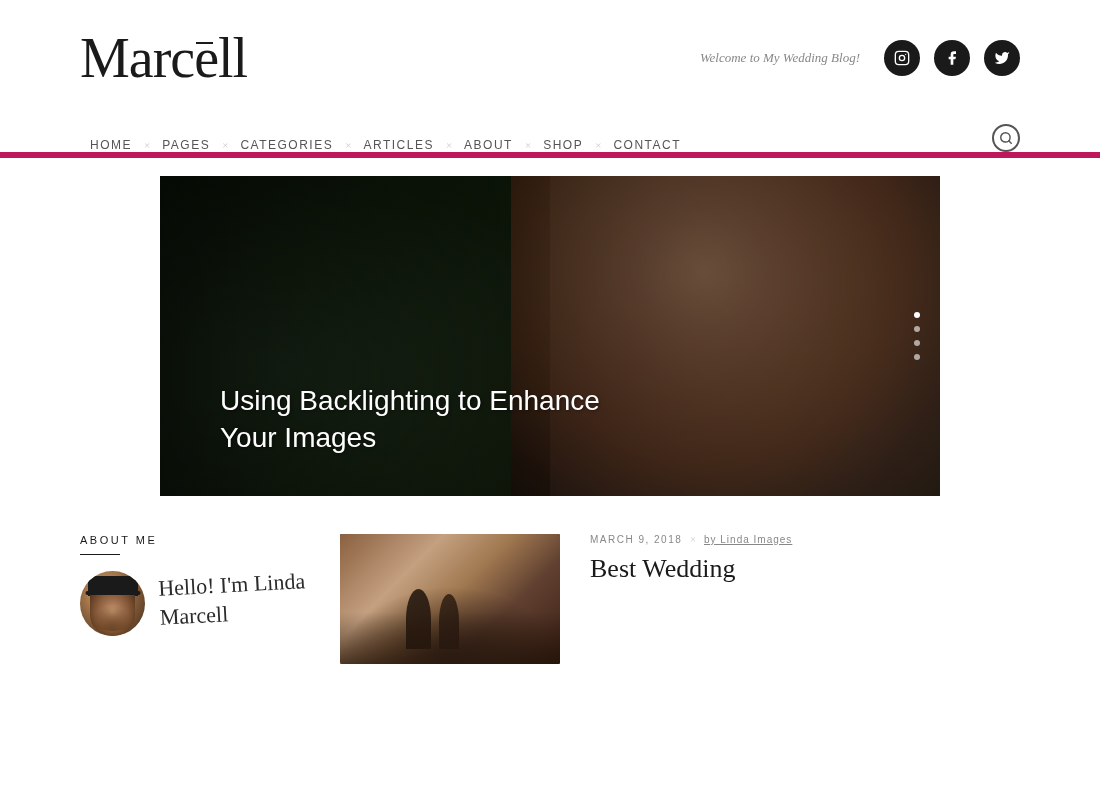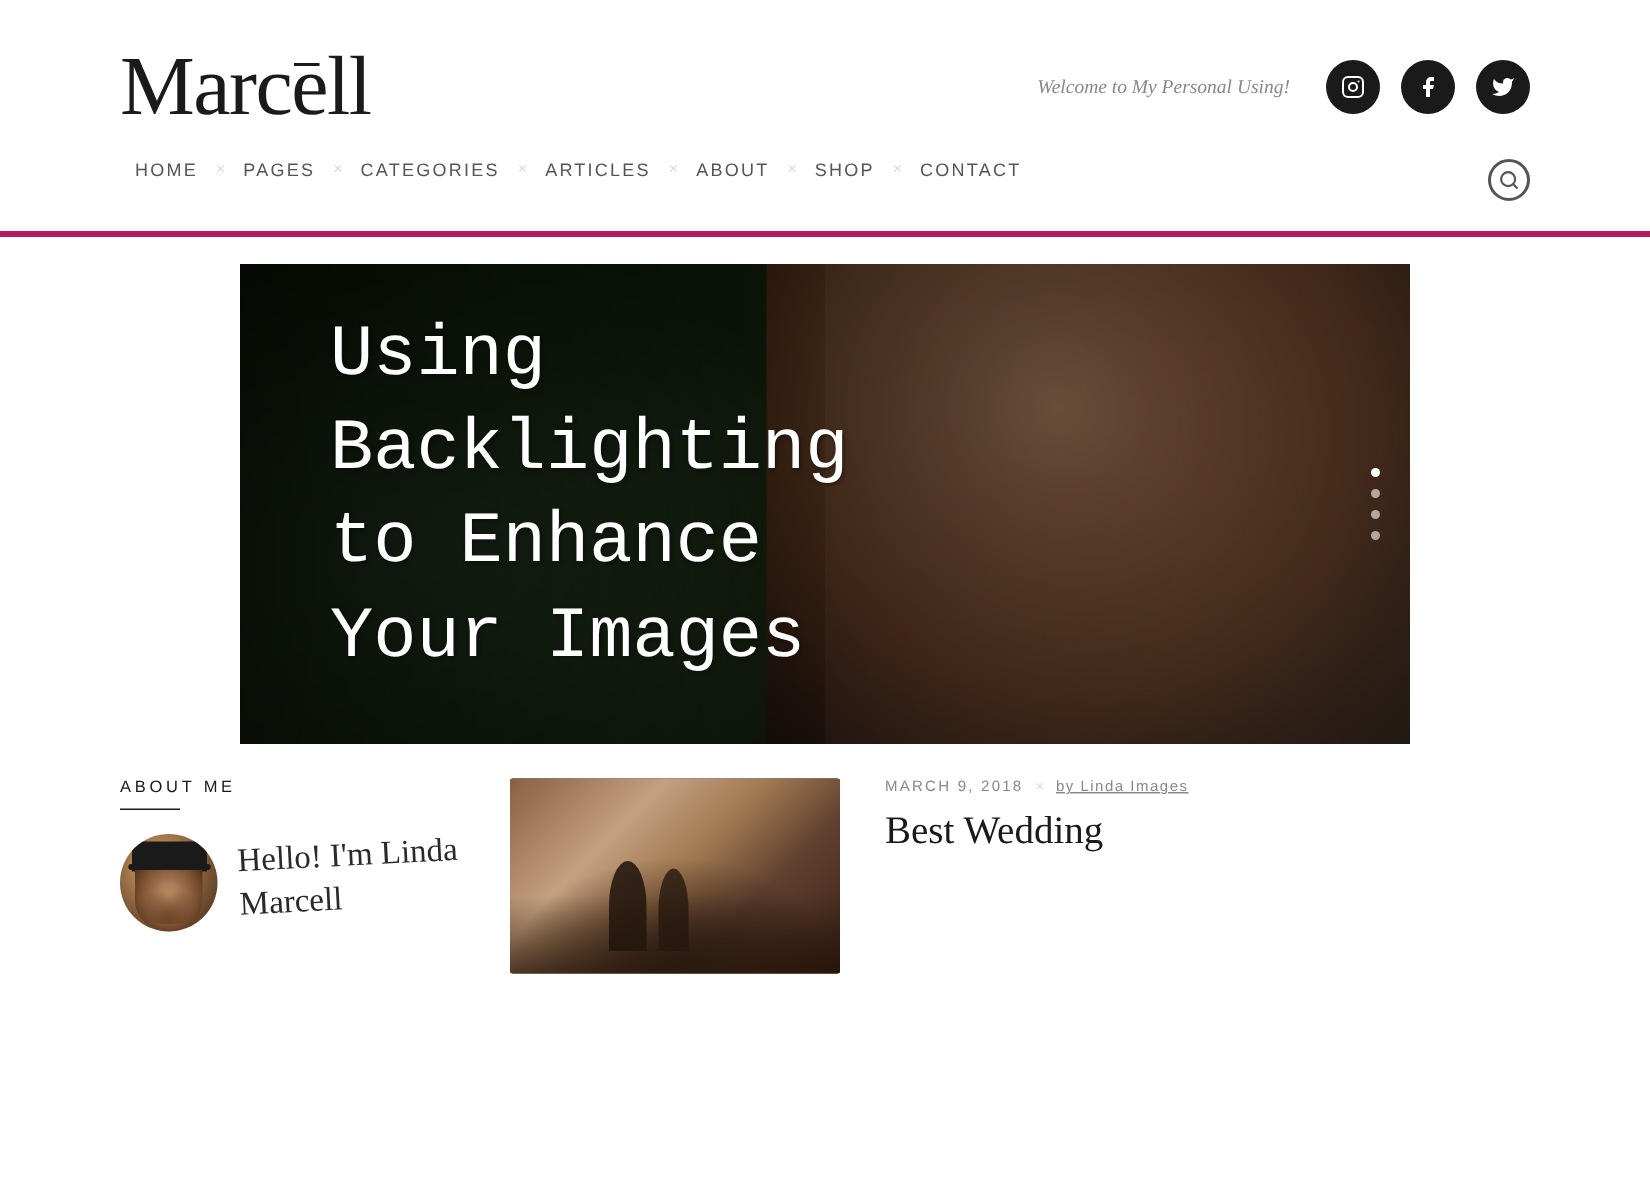--- a/index.html
+++ b/index.html
@@ -56,25 +56,25 @@
       justify-content: center;
       cursor: pointer;
       color: #fff;
       font-size: 14px;
       text-decoration: none;
     }
 
     
     .nav {
       display: flex;
-      align-items: flex-start;
+      align-items: flex-end;
       justify-content: space-between;
       padding: 0 80px;
       background: #fff;
-      border-bottom: 4px solid #be185d;
+      border-bottom: 6px solid #be185d;
       height: 52px;
     }
     .nav-links {
       display: flex;
       align-items: center;
       gap: 0;
       list-style: none;
     }
     .nav-links li {
       display: flex;
@@ -144,22 +144,22 @@
       width: 50%;
       height: 100%;
       background: radial-gradient(ellipse at 30% 60%, #2d4a2a 0%, #1e3518 40%, #0f2008 80%);
       opacity: 0.9;
     }
     .hero-text {
       position: relative;
       z-index: 2;
     }
     .hero-title {
-      font-family: Liberation Mono, monospace;
-      font-size: 48px;
+      font-family: Liberation Sans, sans-serif;
+      font-size: 28px;
       color: #fff;
       font-weight: 400;
       line-height: 1.3;
       max-width: 400px;
       text-shadow: 1px 1px 3px rgba(0,0,0,0.4);
     }
     .hero-dots {
       position: absolute;
       right: 20px;
       top: 50%;
@@ -176,21 +176,21 @@
       background: rgba(255,255,255,0.6);
       cursor: pointer;
     }
     .hero-dot.active {
       background: #fff;
     }
 
     
     .bottom-section {
       display: flex;
-      padding: 23px 80px 0 80px;
+      padding: 38px 80px 0 80px;
       gap: 30px;
     }
 
     
     .about-sidebar {
       width: 230px;
       flex-shrink: 0;
     }
     .about-title {
       font-family: Arial, Helvetica, sans-serif;
@@ -300,21 +300,21 @@
       font-weight: 400;
       line-height: 1.2;
     }
   </style>
 </head>
 <body>
 
 <header class="header">
   <div class="logo">Marc<span class="macron">e</span>ll</div>
   <div class="header-right">
-    <span class="header-tagline">Welcome to My Personal Using!</span>
+    <span class="header-tagline">Welcome to My Wedding Blog!</span>
     <a class="social-icon" href="#">
 
       <svg width="16" height="16" viewBox="0 0 24 24" fill="none" stroke="white" stroke-width="2" stroke-linecap="round" stroke-linejoin="round">
         <rect x="2" y="2" width="20" height="20" rx="5" ry="5"></rect>
         <circle cx="12" cy="12" r="4"></circle>
         <circle cx="17.5" cy="6.5" r="1" fill="white" stroke="none"></circle>
       </svg>
     </a>
     <a class="social-icon" href="#">
       <svg width="16" height="16" viewBox="0 0 24 24" fill="white">

